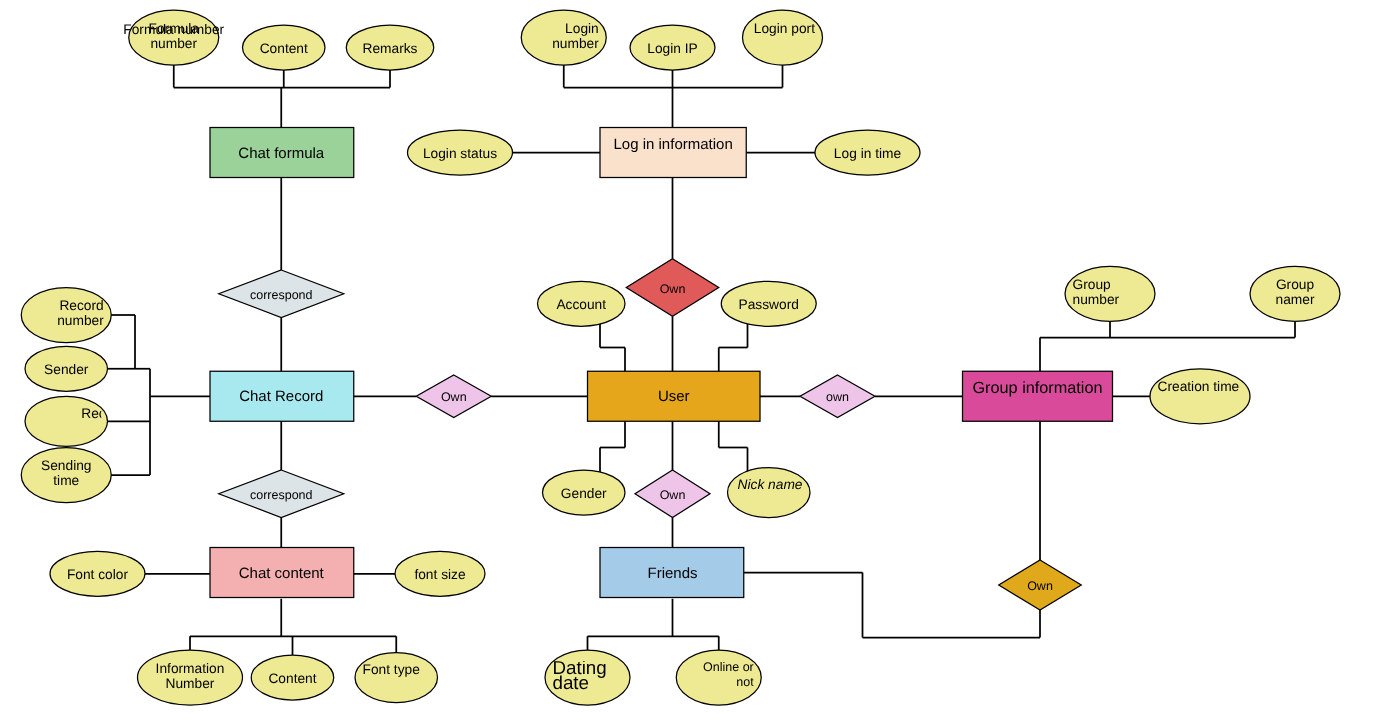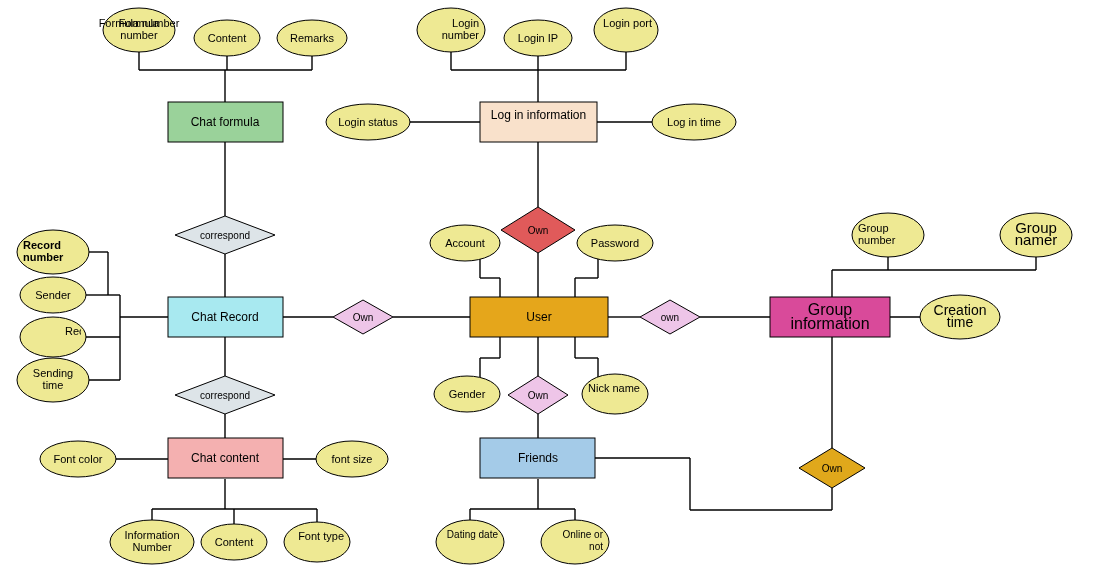--- a/index.html
+++ b/index.html
@@ -129,21 +129,21 @@
     <ellipse cx="368" cy="122" rx="42" ry="18" fill="#EEE993" stroke="#000"></ellipse>
     <text x="368" y="126" text-anchor="middle" class="attr-label">Login status</text>
   </g>
   <g>
     <ellipse cx="694" cy="122" rx="42" ry="18" fill="#EEE993" stroke="#000"></ellipse>
     <text x="694" y="126" text-anchor="middle" class="attr-label">Log in time</text>
   </g>
 
   <g>
     <ellipse cx="53" cy="252" rx="36" ry="22" fill="#EEE993" stroke="#000"></ellipse>
-    <foreignObject x="23" y="239" width="60" height="26"><div style="font-size:11px;text-align:left;line-height:12px;font-weight:bold;">Record number</div></foreignObject>
+    <foreignObject x="23" y="239" width="60" height="26"><div style="font-size:11px;text-align:right;line-height:12px;">Record number</div></foreignObject>
   </g>
   <g>
     <ellipse cx="53" cy="295" rx="33" ry="18" fill="#EEE993" stroke="#000"></ellipse>
     <text x="53" y="299" text-anchor="middle" class="attr-label">Sender</text>
   </g>
   <g>
     <ellipse cx="53" cy="337" rx="33" ry="20" fill="#EEE993" stroke="#000"></ellipse>
     <foreignObject x="25" y="325" width="56" height="26"><div style="font-size:11px;text-align:center;line-height:12px;margin-left:40px;">Receiver</div></foreignObject>
   </g>
   <g>
@@ -158,60 +158,60 @@
   <g>
     <ellipse cx="615" cy="243" rx="38" ry="18" fill="#EEE993" stroke="#000"></ellipse>
     <text x="615" y="247" text-anchor="middle" class="attr-label">Password</text>
   </g>
   <g>
     <ellipse cx="467" cy="394" rx="33" ry="18" fill="#EEE993" stroke="#000"></ellipse>
     <text x="467" y="398" text-anchor="middle" class="attr-label">Gender</text>
   </g>
   <g>
     <ellipse cx="615" cy="394" rx="33" ry="20" fill="#EEE993" stroke="#000"></ellipse>
-    <foreignObject x="588" y="382" width="54" height="26"><div style="font-size:11px;text-align:left;line-height:12px;">Nick name</div></foreignObject>
+    <foreignObject x="588" y="382" width="54" height="26"><div style="font-size:11px;text-align:right;line-height:12px;font-style:italic;">Nick name</div></foreignObject>
   </g>
 
   <g>
     <ellipse cx="888" cy="235" rx="36" ry="22" fill="#EEE993" stroke="#000"></ellipse>
     <foreignObject x="858" y="222" width="60" height="26"><div style="font-size:11px;line-height:12px;">Group number</div></foreignObject>
   </g>
   <g>
     <ellipse cx="1036" cy="235" rx="36" ry="22" fill="#EEE993" stroke="#000"></ellipse>
-    <foreignObject x="1006" y="222" width="60" height="26"><div style="font-size:15px;text-align:center;line-height:12px;">Group namer</div></foreignObject>
+    <foreignObject x="1006" y="222" width="60" height="26"><div style="font-size:11px;text-align:center;line-height:12px;">Group namer</div></foreignObject>
   </g>
   <g>
     <ellipse cx="960" cy="317" rx="40" ry="22" fill="#EEE993" stroke="#000"></ellipse>
-    <foreignObject x="926" y="304" width="68" height="26"><div style="font-size:14px;text-align:center;line-height:12px;">Creation time</div></foreignObject>
+    <foreignObject x="926" y="304" width="68" height="26"><div style="font-size:11px;line-height:12px;">Creation time</div></foreignObject>
   </g>
 
   <g>
     <ellipse cx="78" cy="459" rx="38" ry="18" fill="#EEE993" stroke="#000"></ellipse>
     <text x="78" y="463" text-anchor="middle" class="attr-label">Font color</text>
   </g>
   <g>
     <ellipse cx="352" cy="459" rx="36" ry="18" fill="#EEE993" stroke="#000"></ellipse>
     <text x="352" y="463" text-anchor="middle" class="attr-label">font size</text>
   </g>
   <g>
     <ellipse cx="152" cy="542" rx="42" ry="22" fill="#EEE993" stroke="#000"></ellipse>
     <foreignObject x="116" y="529" width="72" height="26"><div style="font-size:11px;text-align:center;line-height:12px;">Information Number</div></foreignObject>
   </g>
   <g>
     <ellipse cx="234" cy="542" rx="33" ry="18" fill="#EEE993" stroke="#000"></ellipse>
     <text x="234" y="546" text-anchor="middle" class="attr-label">Content</text>
   </g>
   <g>
     <ellipse cx="317" cy="542" rx="33" ry="20" fill="#EEE993" stroke="#000"></ellipse>
-    <foreignObject x="290" y="530" width="54" height="26"><div style="font-size:11px;text-align:right;line-height:12px;">Font type</div></foreignObject>
+    <foreignObject x="290" y="530" width="54" height="26"><div style="font-size:11px;text-align:left;line-height:12px;">Font type</div></foreignObject>
   </g>
 
   <g>
     <ellipse cx="470" cy="542" rx="34" ry="22" fill="#EEE993" stroke="#000"></ellipse>
-    <foreignObject x="442" y="529" width="56" height="26"><div style="font-size:10px;text-align:right;line-height:12px;">Dating date</div></foreignObject>
+    <foreignObject x="442" y="529" width="56" height="26"><div style="font-size:15px;text-align:left;line-height:12px;">Dating date</div></foreignObject>
   </g>
   <g>
     <ellipse cx="575" cy="542" rx="34" ry="22" fill="#EEE993" stroke="#000"></ellipse>
     <foreignObject x="547" y="529" width="56" height="26"><div style="font-size:10px;text-align:right;line-height:12px;">Online or not</div></foreignObject>
   </g>
 </g>
 
 <g>
   <g>
     <polygon points="225,216 275,235 225,254 175,235" fill="#DDE4E8" stroke="#000"></polygon>
@@ -255,21 +255,21 @@
   <g>
     <rect x="168" y="297" width="115" height="40" fill="#A8E9F0" stroke="#000"></rect>
     <text x="225" y="321" text-anchor="middle" class="ent-label">Chat Record</text>
   </g>
   <g>
     <rect x="470" y="297" width="138" height="40" fill="#E5A61B" stroke="#000"></rect>
     <text x="539" y="321" text-anchor="middle" class="ent-label">User</text>
   </g>
   <g>
     <rect x="770" y="297" width="120" height="40" fill="#D94A9A" stroke="#000"></rect>
-    <foreignObject x="772" y="303" width="116" height="30"><div style="font-size:16px;font-weight:500;text-align:center;line-height:14px;">Group information</div></foreignObject>
+    <foreignObject x="772" y="303" width="116" height="30"><div style="font-size:13px;font-weight:500;text-align:center;line-height:14px;">Group information</div></foreignObject>
   </g>
   <g>
     <rect x="168" y="438" width="115" height="40" fill="#F4B0B0" stroke="#000"></rect>
     <text x="225" y="462" text-anchor="middle" class="ent-label">Chat content</text>
   </g>
   <g>
     <rect x="480" y="438" width="115" height="40" fill="#A4CBE8" stroke="#000"></rect>
     <text x="538" y="462" text-anchor="middle" class="ent-label">Friends</text>
   </g>
 </g>

